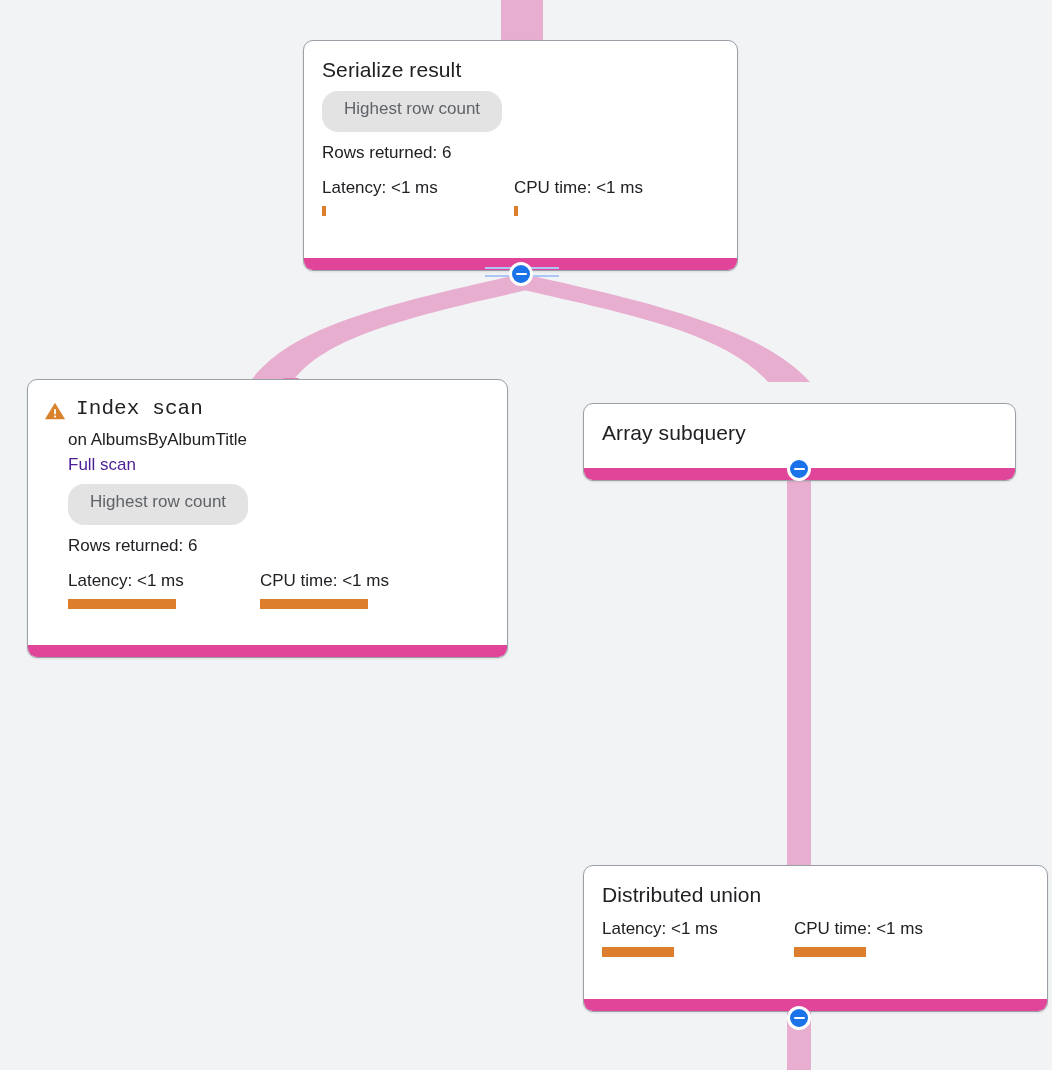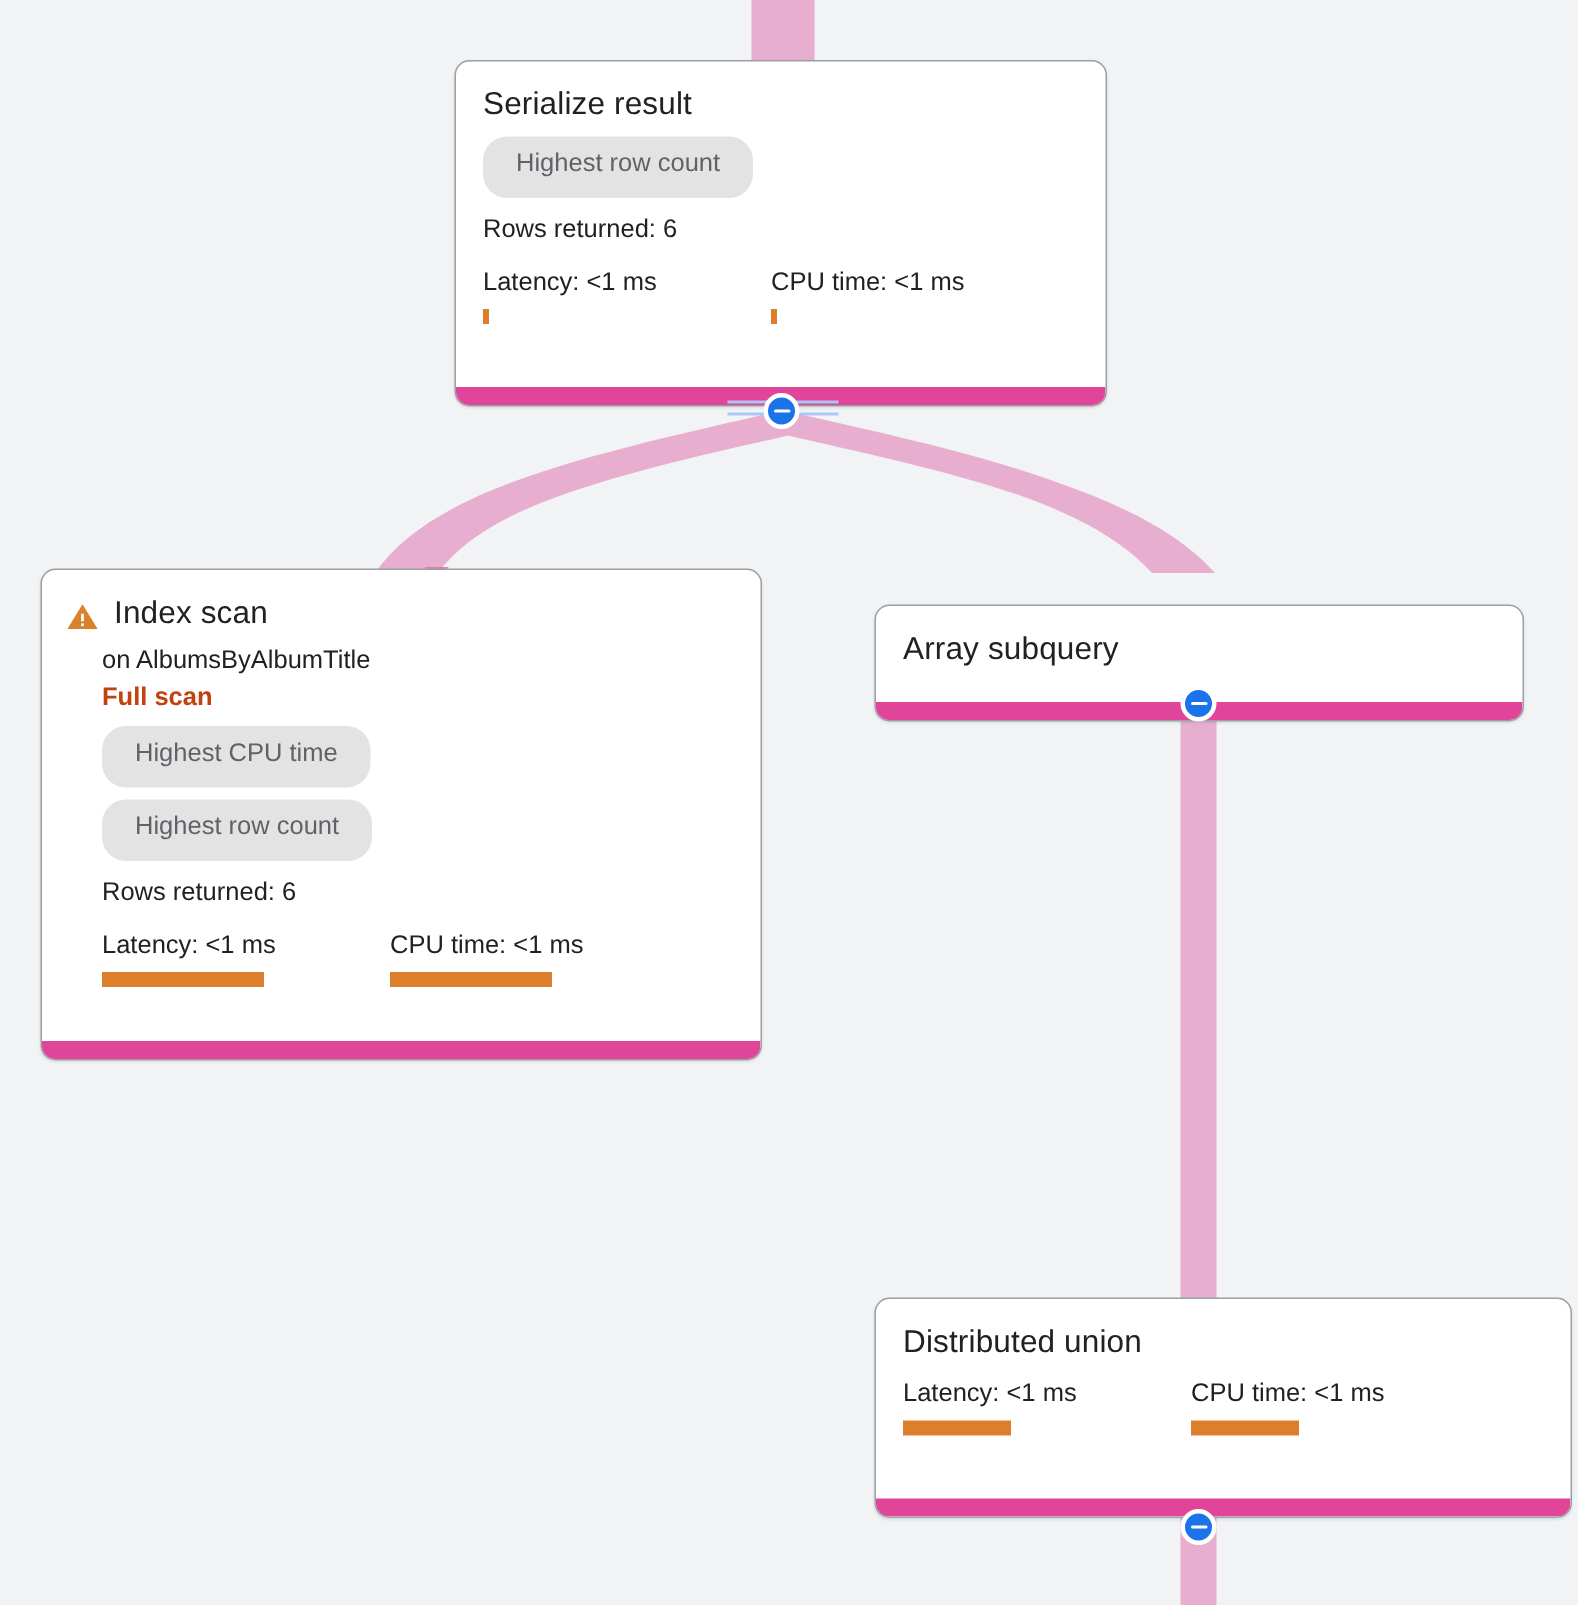--- a/index.html
+++ b/index.html
@@ -70,23 +70,22 @@
 
   .node-sub {
     font-size: 17px;
     line-height: 24px;
     color: #202124;
     margin-top: 6px;
   }
   .node-sub-dim {
     font-size: 17px;
     line-height: 23px;
-    color: #c2410c;
+    color: #4c1d95;
     margin-top: 1px;
-    font-weight: bold;
   }
 
   .chip {
     display: inline-block;
     background: #E3E3E3;
     color: #5F6368;
     border-radius: 16px;
     font-size: 17px;
     line-height: 20px;
     padding: 8px 22px 13px 22px;
@@ -214,34 +213,31 @@
   <div class="toggle-rails" style="left:485px; top:265px; width:74px; height:18px;">
     <div class="rail" style="left:0px;  top:2px;"></div>
     <div class="rail" style="left:0px;  top:10px;"></div>
     <div class="rail" style="left:46px; top:2px;"></div>
     <div class="rail" style="left:46px; top:10px;"></div>
   </div>
   <div class="toggle" id="toggle-serialize-result" style="left:509px; top:262px;"></div>
 
   <div class="node" id="node-index-scan" style="left:27px; top:379px; width:481px;">
     <div class="node-body" style="padding-left:40px;">
-      <div class="node-title-row" style="margin-left:-24px;">
+      <div class="node-title-row" style="margin-left:-24px;font-family:Liberation Mono, monospace;">
         <svg class="warn-icon" viewBox="0 0 24 24">
           <path d="M12 3 L23 21 L1 21 Z" fill="#D9822B"></path>
           <rect x="11" y="10" width="2" height="5.5" fill="#FFFFFF"></rect>
           <rect x="11" y="17" width="2" height="2" fill="#FFFFFF"></rect>
         </svg>
         <div class="node-title">Index scan</div>
       </div>
       <div class="node-sub">on AlbumsByAlbumTitle</div>
       <div class="node-sub-dim">Full scan</div>
       <div class="chip-row">
-        <span class="chip">Highest CPU time</span>
-      </div>
-      <div class="chip-row">
         <span class="chip">Highest row count</span>
       </div>
       <div class="rows-line">Rows returned: 6</div>
       <div class="metrics">
         <div class="metric" style="width:192px;">
           <div class="metric-label">Latency: &lt;1 ms</div>
           <div class="metric-bar" style="width:108px;"></div>
         </div>
         <div class="metric">
           <div class="metric-label">CPU time: &lt;1 ms</div>

